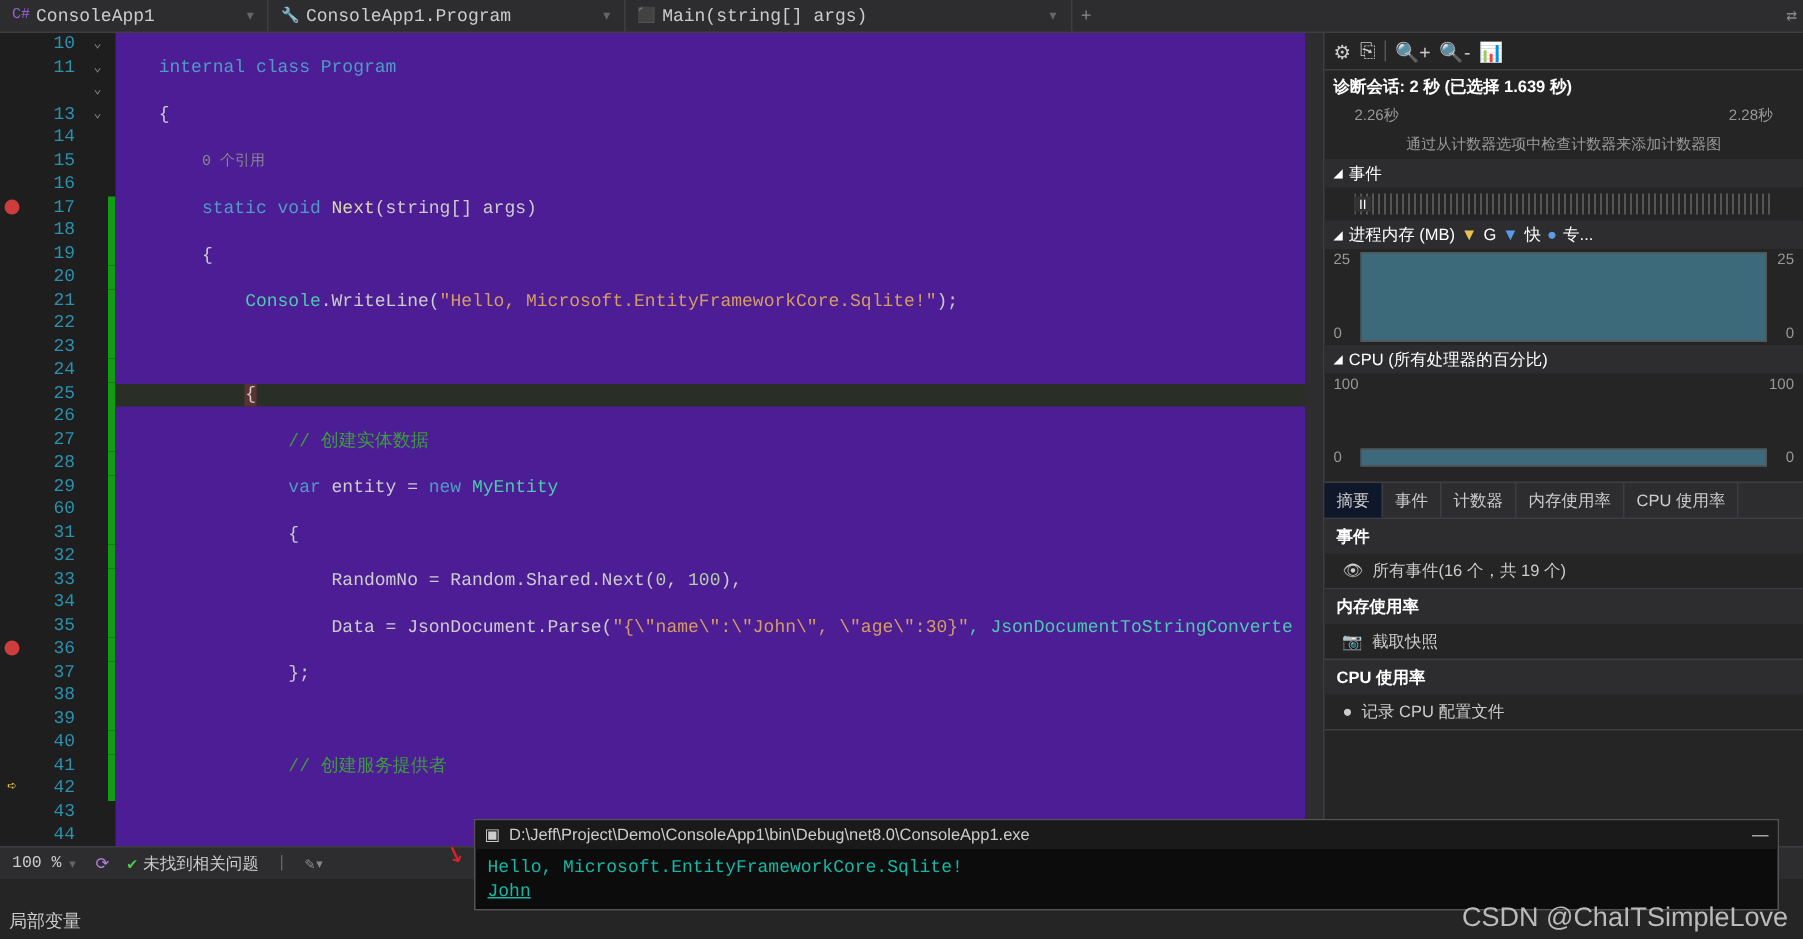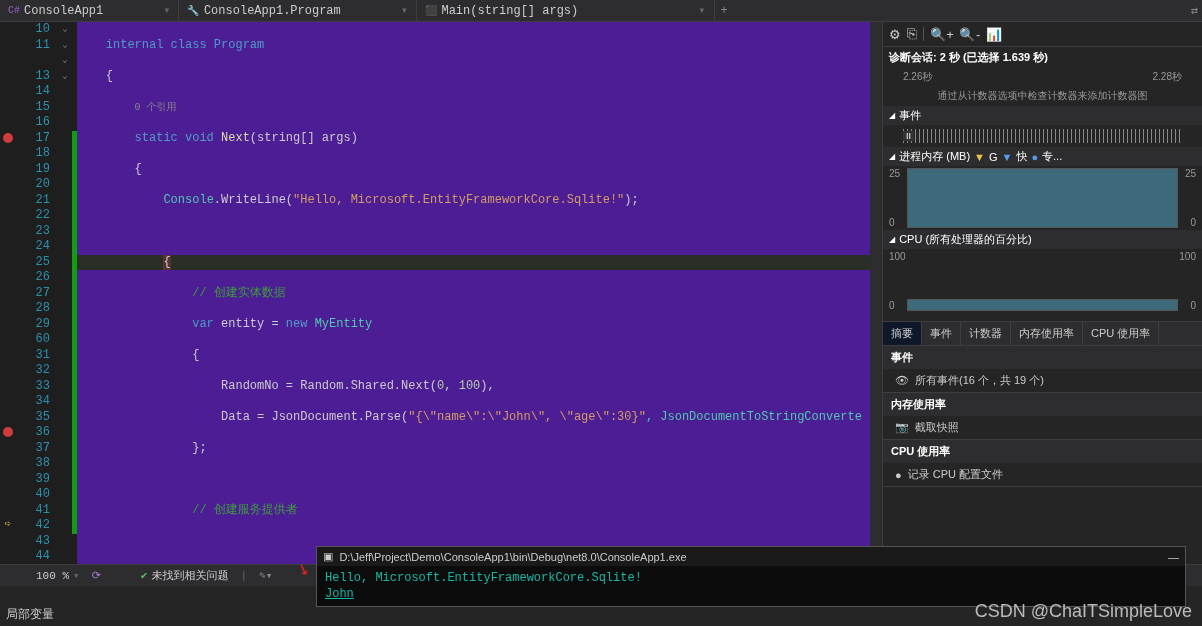--- a/index.html
+++ b/index.html
@@ -40,21 +40,21 @@
 .chart-area { height: 60px; position: relative; margin: 2px 4px; }
 .chart-bg { position: absolute; inset: 0 20px; background: #3d6a7a; border: 1px solid #555; }
 .chart-label { position: absolute; font-size: 10px; color: #999; }
 .tabs { display: flex; border-top: 1px solid #3e3e42; border-bottom: 1px solid #3e3e42; background: #2d2d30; }
 .tab { padding: 4px 8px; border-right: 1px solid #3e3e42; cursor: pointer; }
 .tab.active { background: #0f172a; }
 .panel-sec { border-bottom: 1px solid #3e3e42; }
 .panel-hdr { padding: 4px 8px; background: #2d2d30; font-weight: bold; color: #fff; }
 .panel-item { padding: 4px 12px; display: flex; align-items: center; gap: 6px; }
 .status-bar { display: flex; align-items: center; height: 22px; background: #2d2d30; border-top: 1px solid #3e3e42; padding: 0 8px; gap: 12px; font-size: 11px; }
-.status-item { display: flex; align-items: center; gap: 4px; margin-left: 28px; }
+.status-item { display: flex; align-items: center; gap: 4px; }
 .check { color: #4ec94e; }
 .console-window { position: absolute; left: 316px; top: 546px; width: 870px; background: #0c0c0c; border: 1px solid #555; }
 .console-title { background: #1a1a1a; color: #ccc; padding: 3px 6px; display: flex; align-items: center; gap: 6px; font-family: 'Segoe UI', sans-serif; font-size: 11px; }
 .console-body { padding: 4px 8px; color: #14b8a6; font-size: 12px; line-height: 16px; }
 .console-body .underline { text-decoration: underline; }
 .arrow-anno { position: absolute; left: 298px; top: 555px; color: #d22; font-size: 20px; pointer-events: none; transform: rotate(20deg); }
 .watermark { position: absolute; right: 10px; bottom: 4px; color: #bbb; font-size: 18px; font-family: 'Segoe UI', sans-serif; pointer-events: none; }
 .local-vars { position: absolute; left: 6px; top: 606px; color: #ccc; font-size: 12px; }
 .brace-box { display:inline-block; background:#5a3232;}
 </style>

